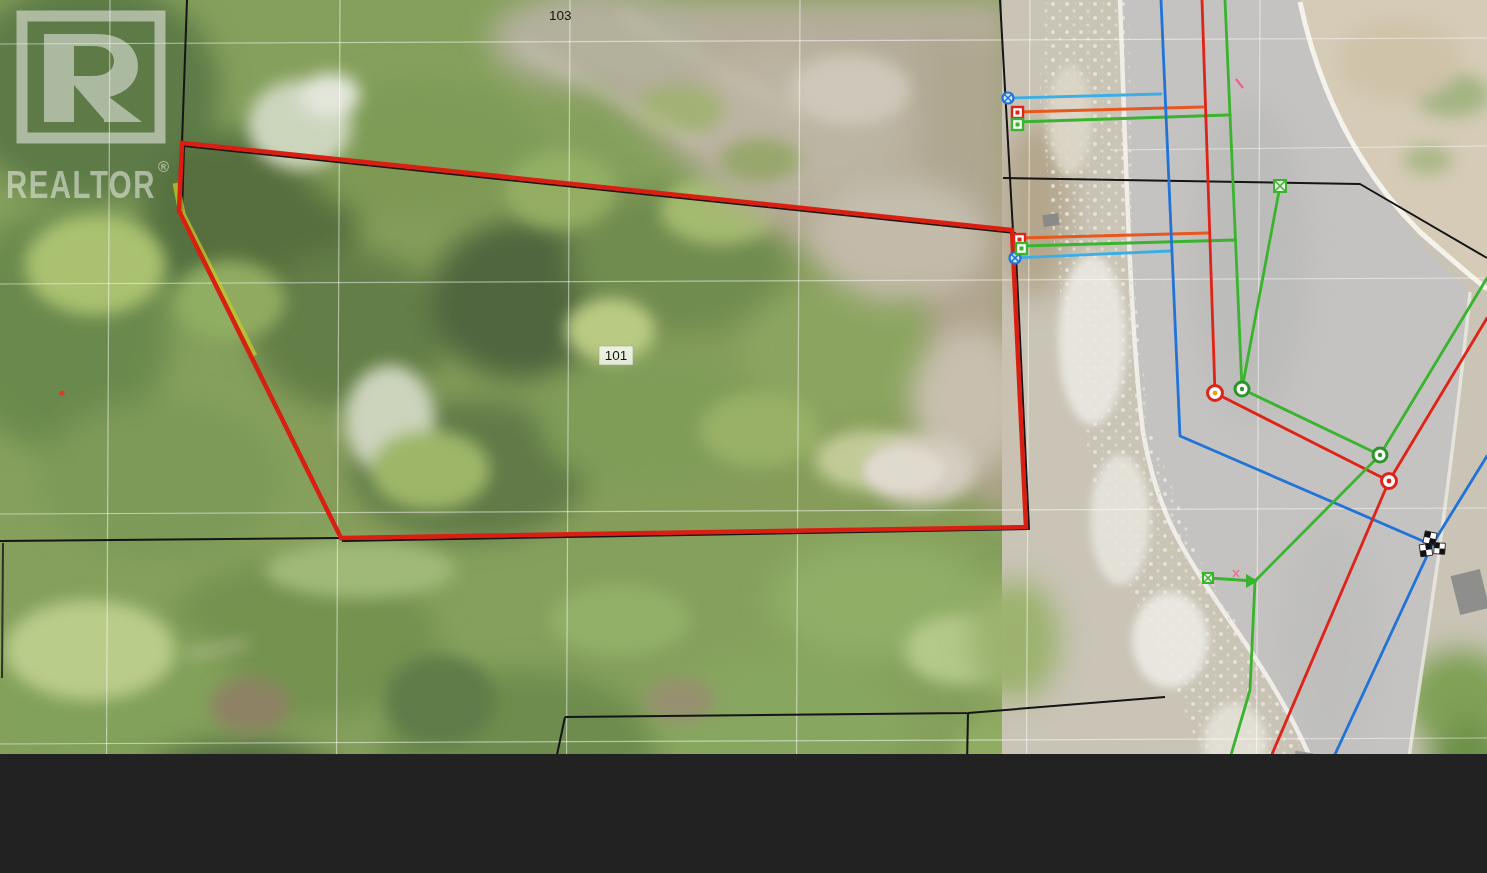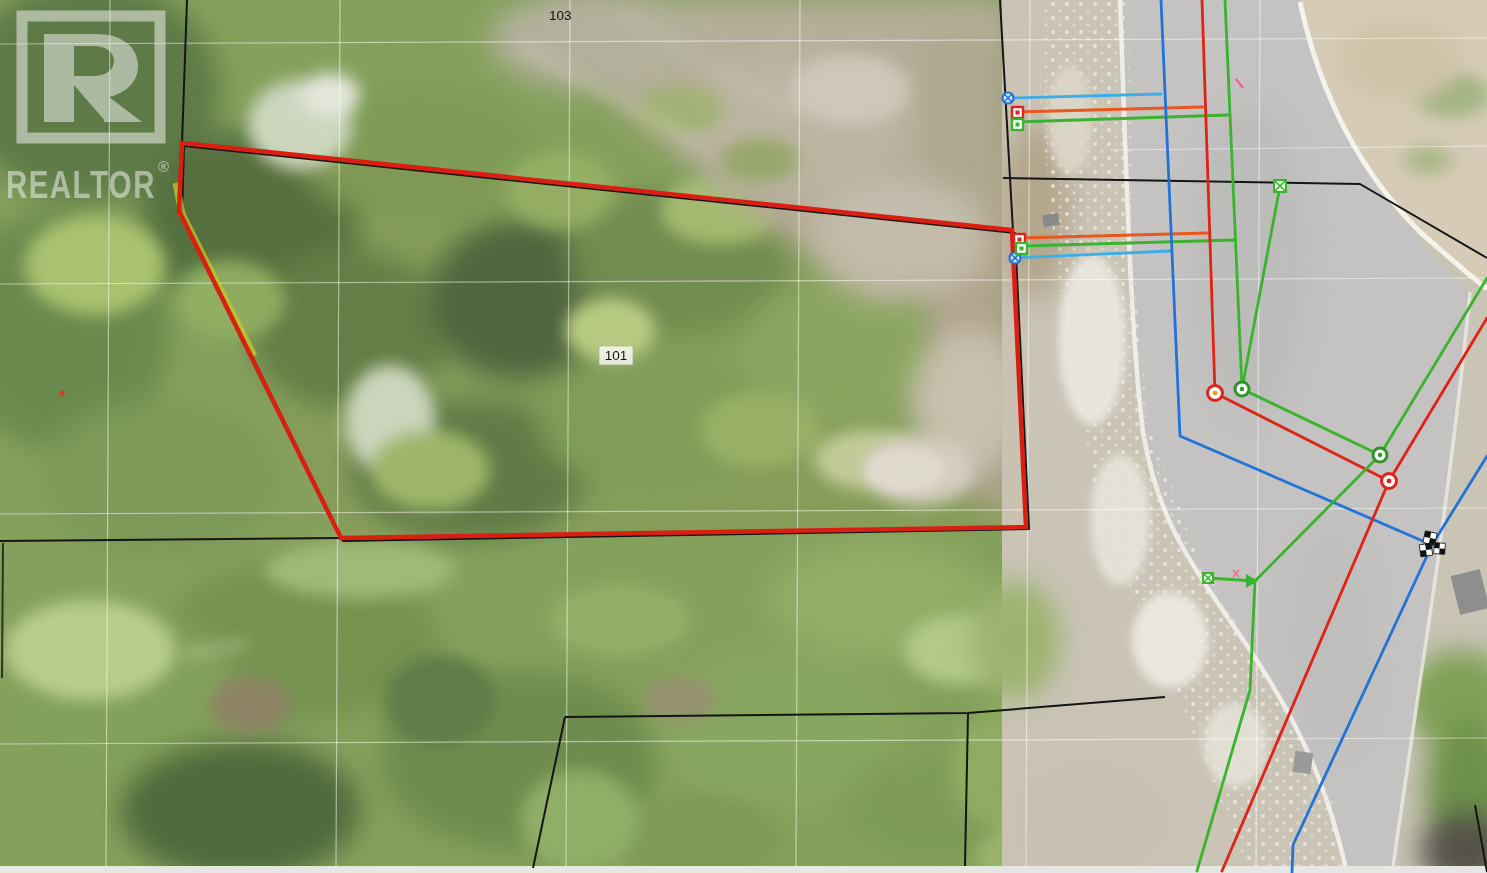--- a/index.html
+++ b/index.html
@@ -1,16 +1,16 @@
 <!DOCTYPE html>
 <html style="--parcel-red: #d81f12; --highlight-yellow: #c9ce2a; --utility-blue: #2273d8; --utility-cyan: #3aaee6; --utility-red: #e02318; --utility-orange: #e8571d; --utility-green: #3ab32e; --cadastral-black: #151515; --grid-white: #ffffff; --label-text: #121212; --watermark-white: #f4f4f2; --marker-pink: #f2608a;"><head>
 <meta charset="utf-8">
 <style>
   html,body{margin:0;padding:0;background:#222;}
-  .stage{position:relative;width:1487px;height:873px;overflow:hidden;background:#8aa360;
+  .stage{position:relative;width:1487px;height:754px;overflow:hidden;background:#8aa360;
          font-family:"Liberation Sans", sans-serif;}
   .stage svg{position:absolute;left:0;top:0;display:block;}
   
   .u{fill:none;stroke-width:2.8;stroke-linecap:round;stroke-linejoin:round;}
   .s-blue{stroke:var(--utility-blue);}
   .s-cyan{stroke:var(--utility-cyan);}
   .s-red{stroke:var(--utility-red);}
   .s-orange{stroke:var(--utility-orange);}
   .s-green{stroke:var(--utility-green);}
   .cad{fill:none;stroke:var(--cadastral-black);stroke-width:2;stroke-linejoin:round;}

